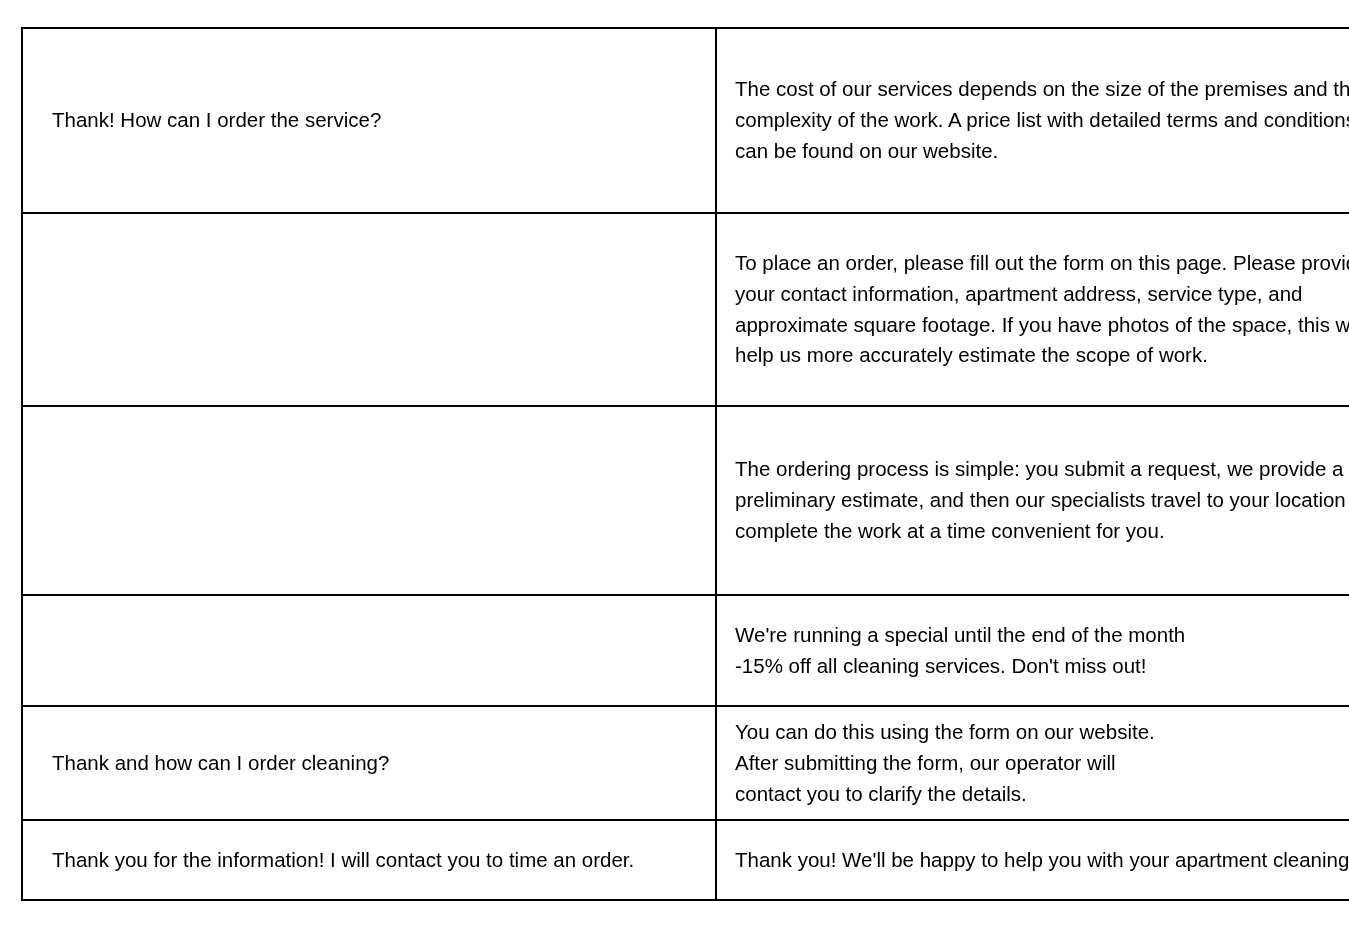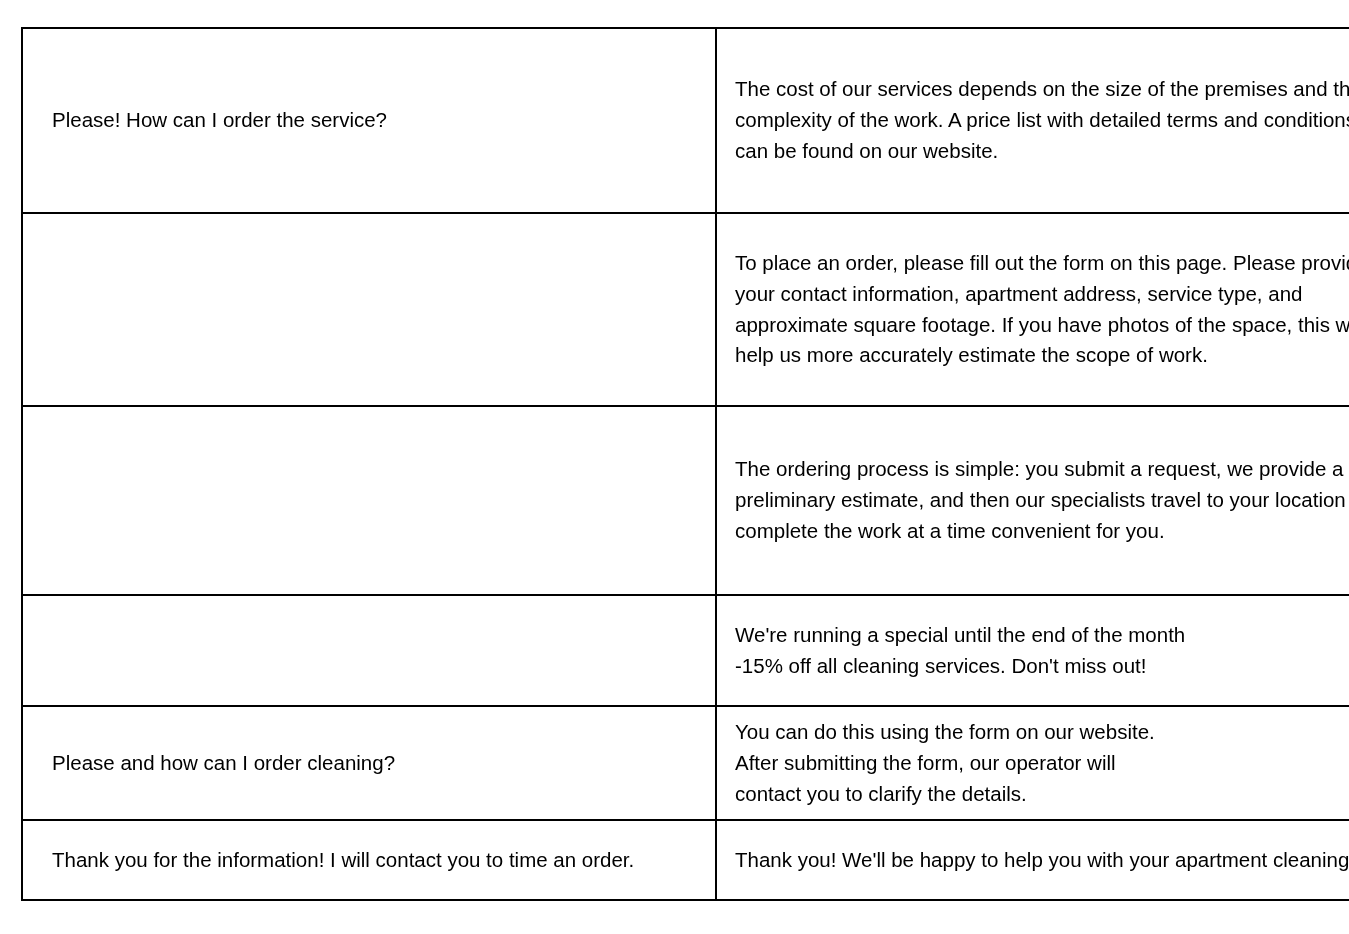--- a/index.html
+++ b/index.html
@@ -66,21 +66,21 @@
 </head>
 <body>
 
 <div id="page">
 
   <table class="dialogue-table">
     <tbody>
 
       <tr class="r1">
         <td class="col-question">
-          <span class="cell-text">Please! How can I order the service?</span>
+          <span class="cell-text">Thank! How can I order the service?</span>
         </td>
         <td class="col-answer">
           <span class="cell-text">The cost of our services depends on the size of the premises and the complexity of the work. A price list with detailed terms and conditions can be found on our website.</span>
         </td>
       </tr>
 
       <tr class="r2">
         <td class="col-question">
           <span class="cell-text"></span>
         </td>
@@ -103,21 +103,21 @@
           <span class="cell-text"></span>
         </td>
         <td class="col-answer">
           <span class="cell-text">We're running a special until the end of the month
 -15% off all cleaning services. Don't miss out!</span>
         </td>
       </tr>
 
       <tr class="r5">
         <td class="col-question">
-          <span class="cell-text">Please and how can I order cleaning?</span>
+          <span class="cell-text">Thank and how can I order cleaning?</span>
         </td>
         <td class="col-answer">
           <span class="cell-text">You can do this using the form on our website.
 After submitting the form, our operator will
 contact you to clarify the details.</span>
         </td>
       </tr>
 
       <tr class="r6">
         <td class="col-question">

